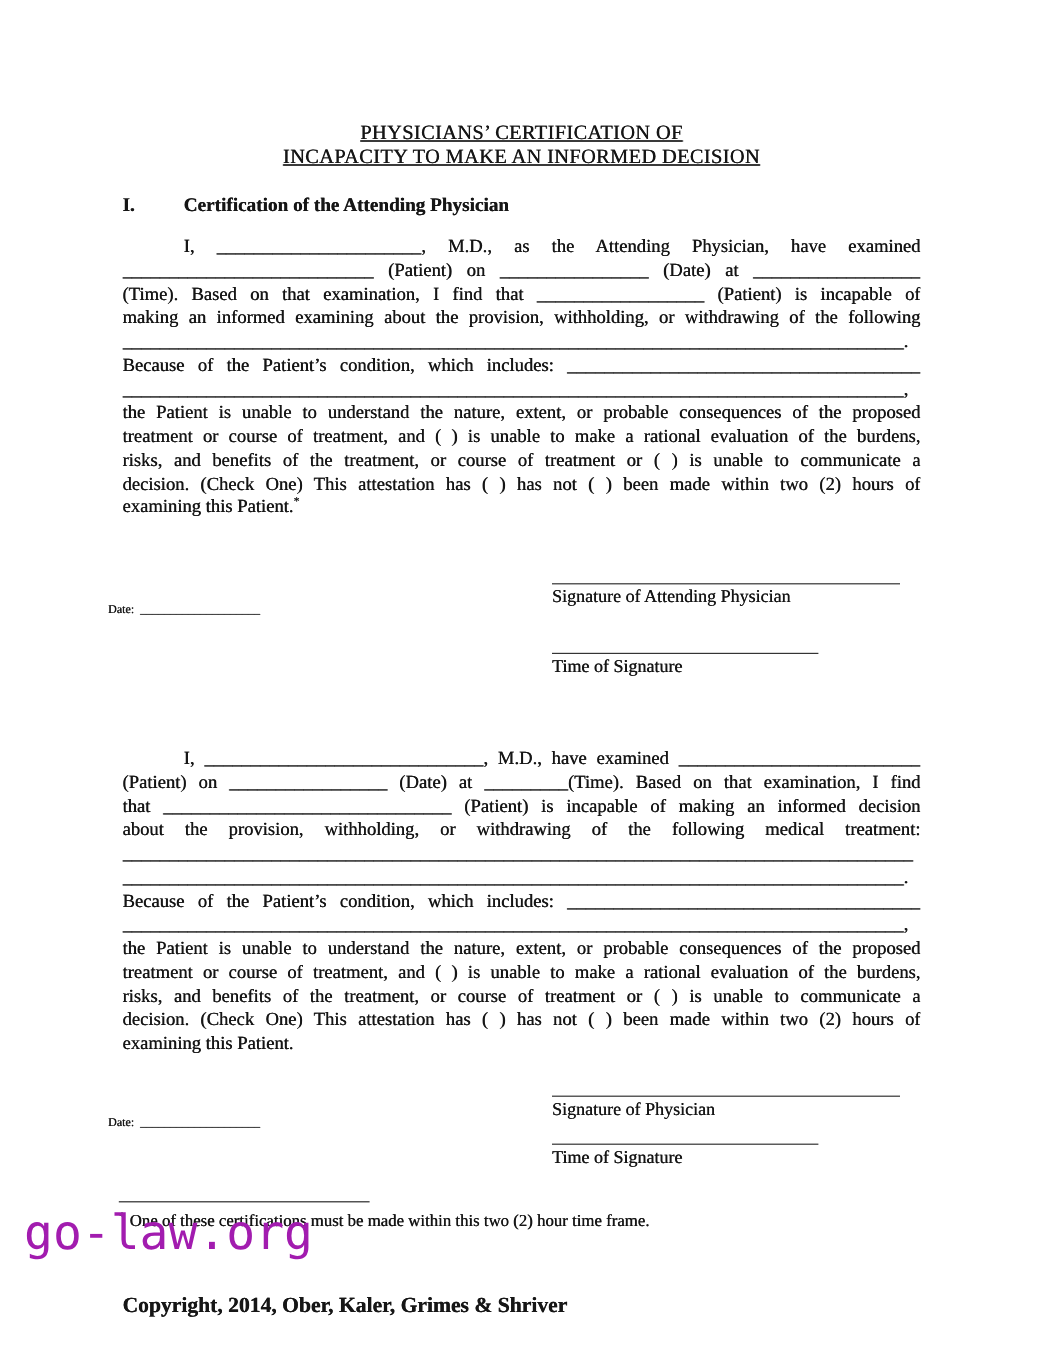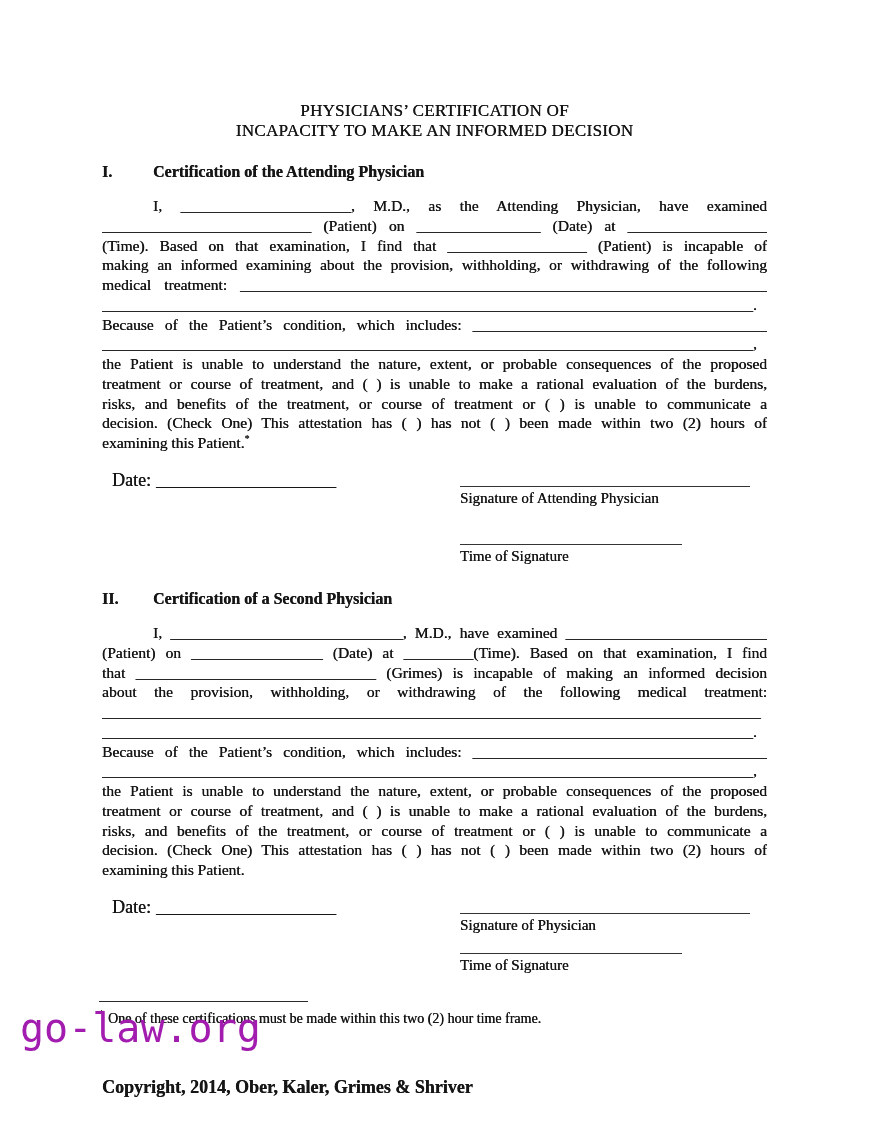--- a/index.html
+++ b/index.html
@@ -2,29 +2,29 @@
 <html><head>
 <meta charset="utf-8">
 <style>
   html,body { margin:0; padding:0; background:#ffffff; }
   .page {
     position:relative; width:869px; height:1124px; background:#ffffff;
     font-family:"Liberation Serif", serif; color:#161616; overflow:hidden;
     text-shadow:0.3px 0 0 currentColor;
   }
   .doc-title { position:absolute; top:101px; left:0; width:869px; text-align:center;
-    font-size:17px; line-height:19.5px; letter-spacing:0.3px; }
+    font-size:17px; line-height:19.5px; letter-spacing:0.3px;text-decoration:underline; }
   .sec-heading { position:absolute; left:102px; display:flex; font-weight:bold; font-size:16px; line-height:19px; }
   .sec-num { width:51px; }
   .para { position:absolute; left:102px; width:665px; }
   .ln { height:19.75px; line-height:19.75px; font-size:15.5px; overflow:hidden; white-space:normal; }
   .j  { text-align:justify; text-align-last:justify; }
   .indent { text-indent:51px; }
   .fn-sup { font-size:10px; vertical-align:super; line-height:0; }
-  .date-row { position:absolute; left:112px; font-size:18px; line-height:19.5px; }
+  .date-row { position:absolute; left:90px; font-size:10px; line-height:19.5px;margin-top:28px; }
   .date-blank { margin-left:5px; }
   .sig-col { position:absolute; left:460px; font-size:15px; }
   .rule { border-bottom:1.5px solid #343434; }
   .sig-line  { width:290px; height:13px; }
   .time-line { width:222px; height:13px; }
   .sig-label { line-height:19.5px; padding-top:2px; }
   .gap-lg { margin-top:22px; }
   .gap-sm { margin-top:4px; }
   .footnote-sep { position:absolute; left:99px; top:1001px; width:209px; border-top:1.6px solid #2a2a2a; }
   .footnote { position:absolute; left:99px; top:1010px; font-size:14px; line-height:18px; }
@@ -47,21 +47,20 @@
   <div class="sec-heading" style="top:162px">
     <span class="sec-num">I.</span>
     <span>Certification of the Attending Physician</span>
   </div>
 
   <div class="para" style="top:196px">
     <div class="ln j indent">I, ______________________, M.D., as the Attending Physician, have examined</div>
     <div class="ln j">___________________________ (Patient) on ________________ (Date) at __________________</div>
     <div class="ln j">(Time).  Based on that examination, I find that __________________ (Patient) is incapable of</div>
     <div class="ln j">making an informed examining about the provision, withholding, or withdrawing of the following</div>
-    <div class="ln j">medical treatment: ____________________________________________________________________</div>
     <div class="ln">____________________________________________________________________________________.</div>
     <div class="ln j">Because of the Patient’s condition, which includes: ______________________________________</div>
     <div class="ln">____________________________________________________________________________________,</div>
     <div class="ln j">the Patient is unable to understand the nature, extent, or probable consequences of the proposed</div>
     <div class="ln j">treatment or course of treatment, and ( ) is unable to make a rational evaluation of the burdens,</div>
     <div class="ln j">risks, and benefits of the treatment, or course of treatment or ( ) is unable to communicate a</div>
     <div class="ln j">decision.  (Check One) This attestation has ( ) has not ( ) been made within two (2) hours of</div>
     <div class="ln"><span>examining this Patient.</span><sup class="fn-sup">*</sup></div>
   </div>
 
@@ -69,29 +68,25 @@
     <span>Date:</span><span class="date-blank">____________________</span>
   </div>
 
   <div class="sig-col" style="top:473px">
     <div class="sig-line rule"></div>
     <div class="sig-label">Signature of Attending Physician</div>
     <div class="time-line rule gap-lg"></div>
     <div class="sig-label">Time of Signature</div>
   </div>
 
-  <div class="sec-heading" style="top:589px">
-    <span class="sec-num">II.</span>
-    <span>Certification of a Second Physician</span>
-  </div>
 
   <div class="para" style="top:623px">
     <div class="ln j indent">I, ______________________________, M.D., have examined __________________________</div>
     <div class="ln j">(Patient) on _________________ (Date) at _________(Time).  Based on that examination, I find</div>
-    <div class="ln j">that _______________________________ (Grimes) is incapable of making an informed decision</div>
+    <div class="ln j">that _______________________________ (Patient) is incapable of making an informed decision</div>
     <div class="ln j">about the provision, withholding, or withdrawing of the following medical treatment:</div>
     <div class="ln">_____________________________________________________________________________________</div>
     <div class="ln">____________________________________________________________________________________.</div>
     <div class="ln j">Because of the Patient’s condition, which includes: ______________________________________</div>
     <div class="ln">____________________________________________________________________________________,</div>
     <div class="ln j">the Patient is unable to understand the nature, extent, or probable consequences of the proposed</div>
     <div class="ln j">treatment or course of treatment, and ( ) is unable to make a rational evaluation of the burdens,</div>
     <div class="ln j">risks, and benefits of the treatment, or course of treatment or ( ) is unable to communicate a</div>
     <div class="ln j">decision.  (Check One) This attestation has ( ) has not ( ) been made within two (2) hours of</div>
     <div class="ln">examining this Patient.</div>

